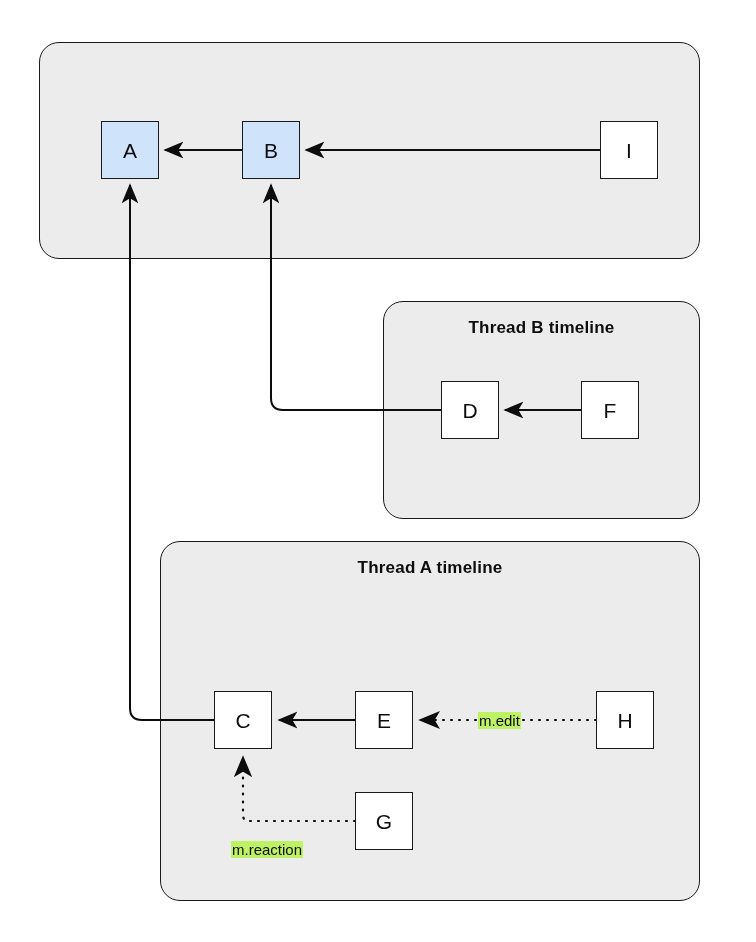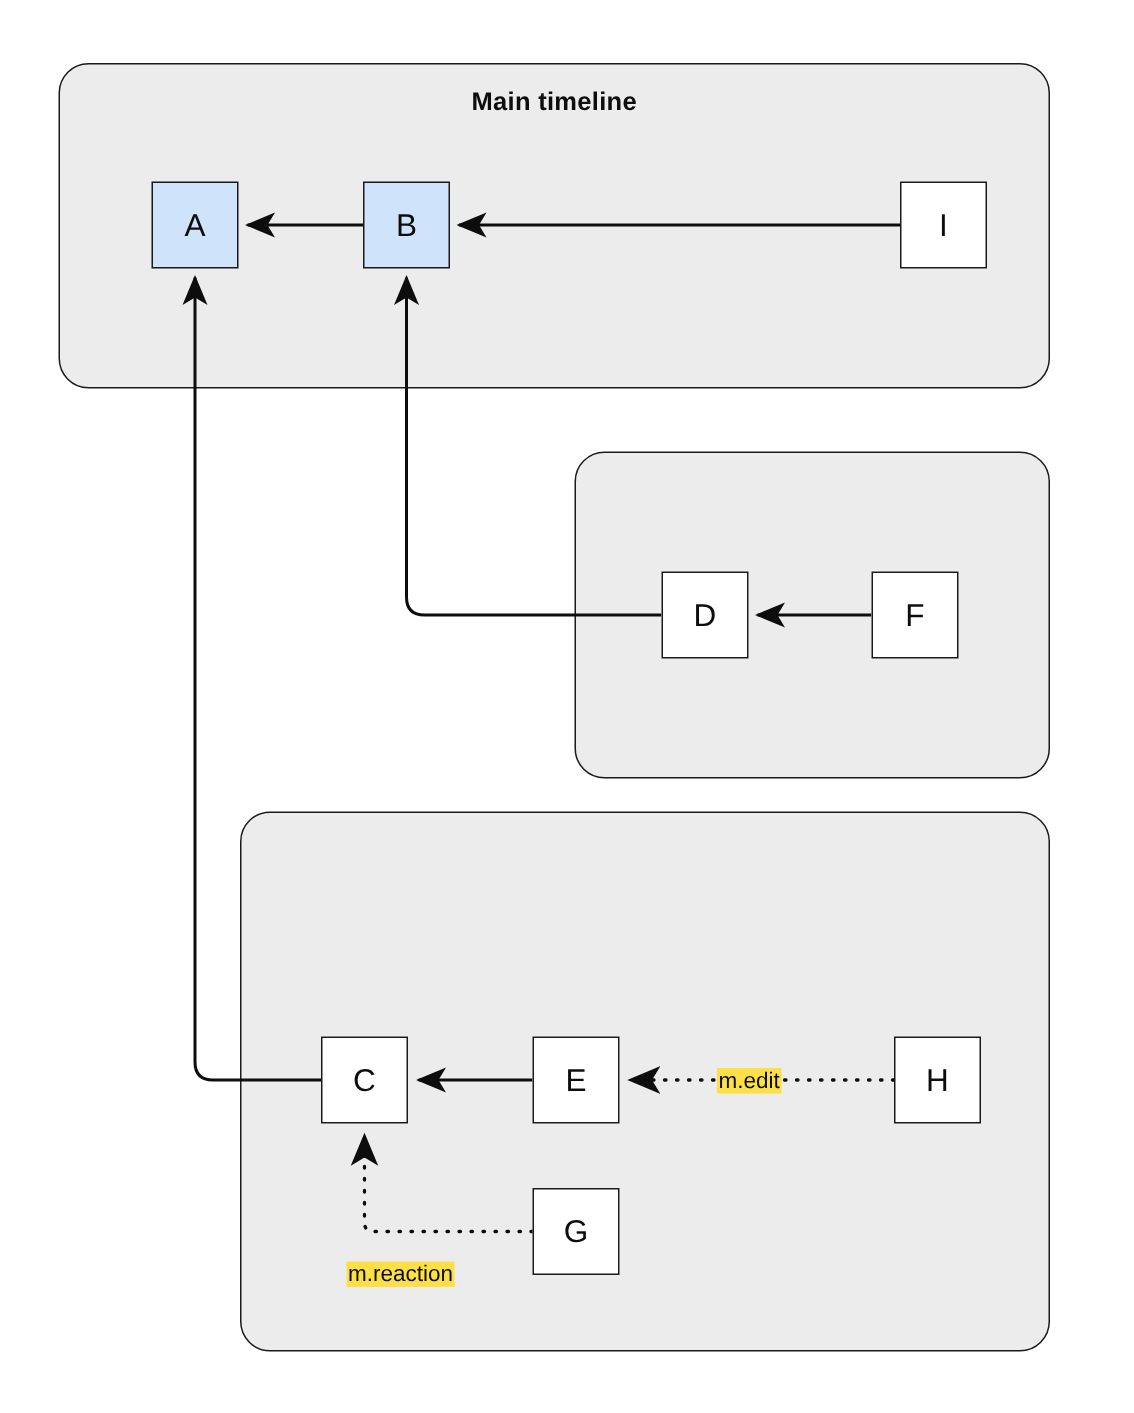--- a/index.html
+++ b/index.html
@@ -51,37 +51,38 @@
     color: #0d0d0d;
     line-height: 1;
   }
   .node.hl {
     background: #cfe4fb;
   }
   .edge-label {
     position: absolute;
     font-size: 15px;
     color: #0d0d0d;
-    background: #fde047;
+    background: #bef264;
     padding: 0 1px;
     white-space: nowrap;
     line-height: 1.15;
   }
 </style>
 </head>
 <body>
 
 <div id="canvas">
 
   <div class="group" style="left:39px; top:42px; width:661px; height:217px;"></div>
-  <div class="group-title" style="top:58px; left:39px; width:661px;">Main timeline</div>
 
   <div class="group" style="left:383px; top:301px; width:317px; height:218px;"></div>
+  <div class="group-title" style="top:318px; left:383px; width:317px;">Thread B timeline</div>
 
   <div class="group" style="left:160px; top:541px; width:540px; height:360px;"></div>
+  <div class="group-title" style="top:558px; left:160px; width:540px;">Thread A timeline</div>
 
   <svg id="edges" viewBox="0 0 756 942" width="756" height="942">
     <defs>
       <marker id="arrow" viewBox="0 0 12 10" refX="11" refY="5" markerWidth="10" markerHeight="9" orient="auto-start-reverse">
         <path d="M 0 0 L 12 5 L 0 10 L 3 5 z" fill="#0d0d0d"></path>
       </marker>
     </defs>
 
     <g>
       <path d="M 242 150 L 165 150" fill="none" stroke="#0d0d0d" stroke-width="2" marker-end="url(#arrow)"></path>

